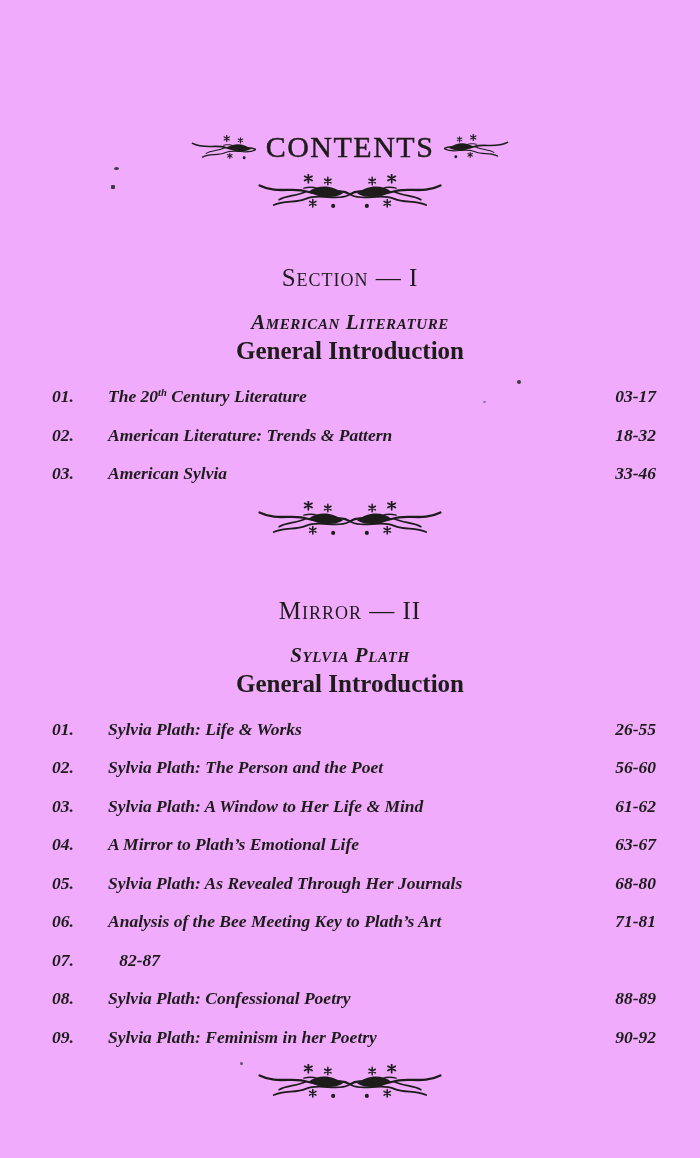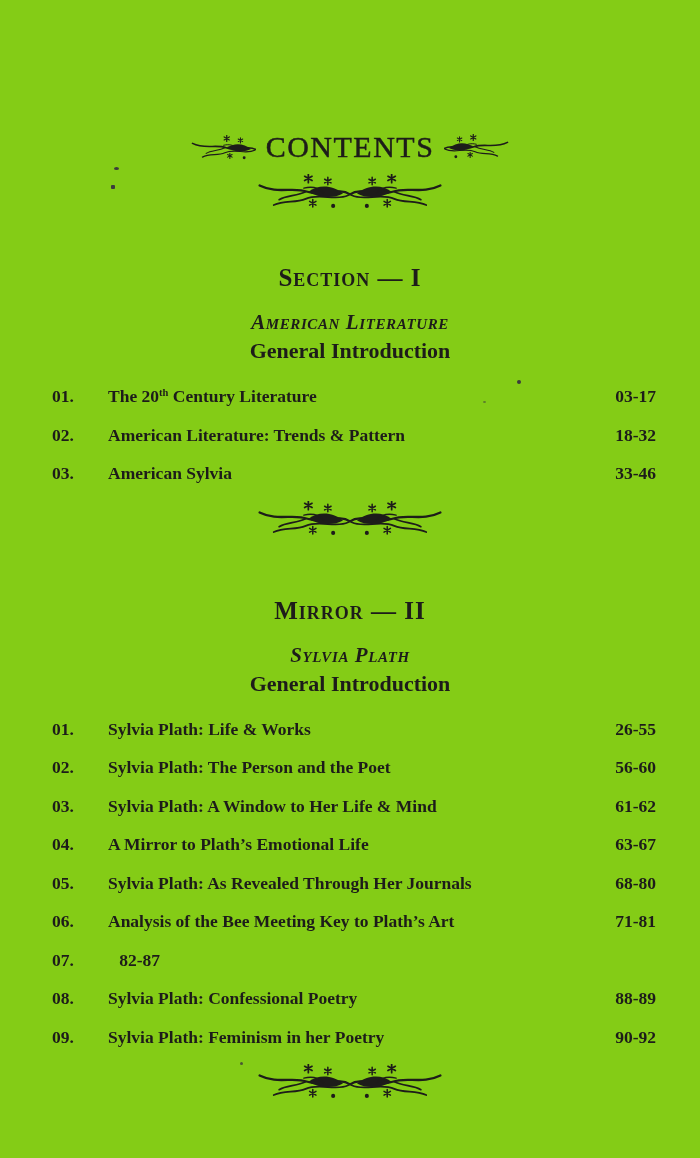--- a/index.html
+++ b/index.html
@@ -1,19 +1,19 @@
 <!DOCTYPE html>
 <html><head>
 <meta charset="utf-8">
 <style>
   html,body{margin:0;padding:0;background:#ffffff;}
   .page{
     position:relative;
     width:700px;height:1158px;
-    background:#84cc16;
+    background:#f0abfc;
     color:#1d1c1a;
     font-family:"Liberation Serif","DejaVu Serif",serif;
     overflow:hidden;
   }
   h1,h2,h3,h4,ol,li{margin:0;padding:0;}
 
   
   .title-row{
     display:flex;align-items:center;justify-content:center;gap:10px;
     padding-top:130px;
@@ -27,48 +27,49 @@
   .orn-side.left{margin-top:4px;}
   .orn-side.right{margin-top:2px;}
   .orn-divider{display:block;margin:10px auto 0;width:196px;height:39px;}
   .orn-divider.mid{margin-top:10px;}
   .orn-divider.bottom{margin-top:2px;}
 
   
   .section-heading{
     text-align:center;
     font-variant:small-caps;
-    font-weight:700;
+    font-weight:400;
     font-size:25px;letter-spacing:1px;
     line-height:30px;
   }
   .sec1 .section-heading{margin-top:50px;}
   .sec2 .section-heading{margin-top:56px;}
   .section-subtitle{
     text-align:center;
     font-variant:small-caps;
     font-weight:700;
     font-size:21px;letter-spacing:0.6px;
     line-height:26px;
     margin-top:16px;
     font-style:italic;
   }
   .section-subtitle2{
     text-align:center;
     font-weight:700;
-    font-size:22px;
+    font-size:25px;
     line-height:26px;
     margin-top:3px;
   }
 
   
   .toc{
     list-style:none;
     margin-top:21px;
     padding:0 44px 0 52px;
+    font-style:italic;
   }
   .toc li{
     display:flex;align-items:baseline;
     font-weight:700;font-size:17.5px;line-height:22px;
     margin-bottom:16.5px;
   }
   .num{flex:none;width:56px;}
   .ttl{flex:1;}
   .ttl sup{font-size:10.5px;line-height:0;vertical-align:6px;}
   .pgs{flex:none;min-width:52px;text-align:right;}

